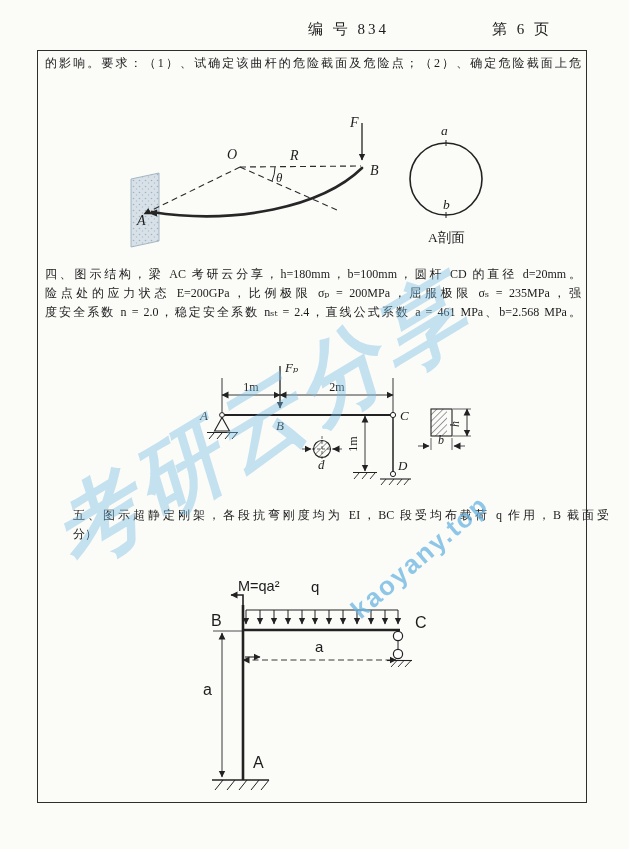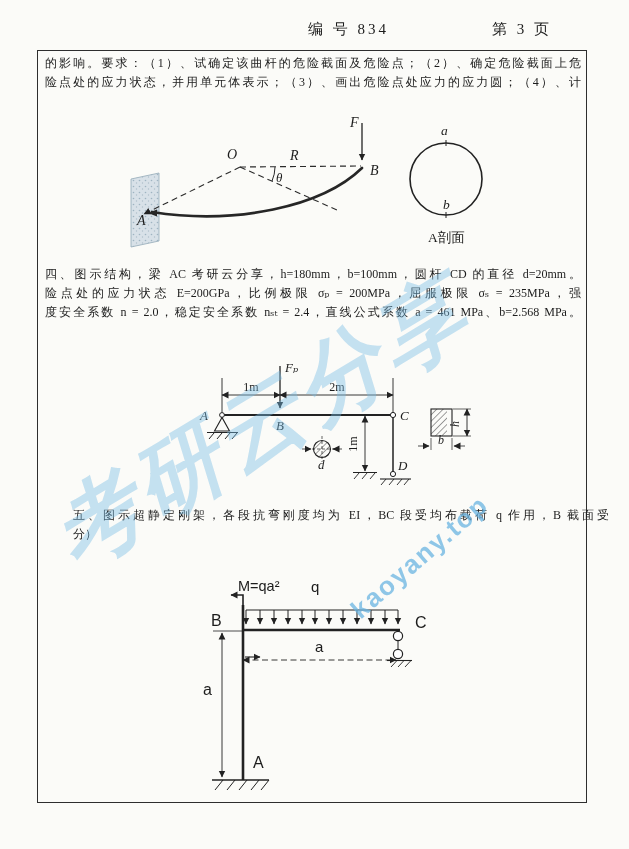--- a/index.html
+++ b/index.html
@@ -42,27 +42,26 @@
     color:rgba(105,180,225,0.75);white-space:nowrap;
     font-family:"Liberation Sans","DejaVu Sans",sans-serif;
   }
 </style>
 </head>
 <body>
 
 <div class="page">
 
   <div class="hdr hdr-num">编 号 834</div>
-  <div class="hdr hdr-page">第 3 页</div>
+  <div class="hdr hdr-page">第 6 页</div>
 
   <div class="content-box"></div>
 
   <div class="para q3">
     <span class="ln full">的影响。要求：（1）、试确定该曲杆的危险截面及危险点；（2）、确定危险截面上危</span>
-    <span class="ln full">险点处的应力状态，并用单元体表示；（3）、画出危险点处应力的应力圆；（4）、计</span>
   </div>
 
   <svg class="diag d1" width="525" height="147" viewBox="0 0 525 147">
     <defs>
       <marker id="ah" viewBox="0 0 8 8" refX="6.5" refY="4" markerWidth="8" markerHeight="8" markerUnits="userSpaceOnUse" orient="auto-start-reverse">
         <path d="M0,0.6 L7,4 L0,7.4 Z" fill="#222"></path>
       </marker>
       <pattern id="speck" width="6" height="6" patternUnits="userSpaceOnUse">
         <rect width="6" height="6" fill="#d8e1e8"></rect>
         <circle cx="1.5" cy="1.5" r="0.8" fill="#9fb4c2"></circle>

